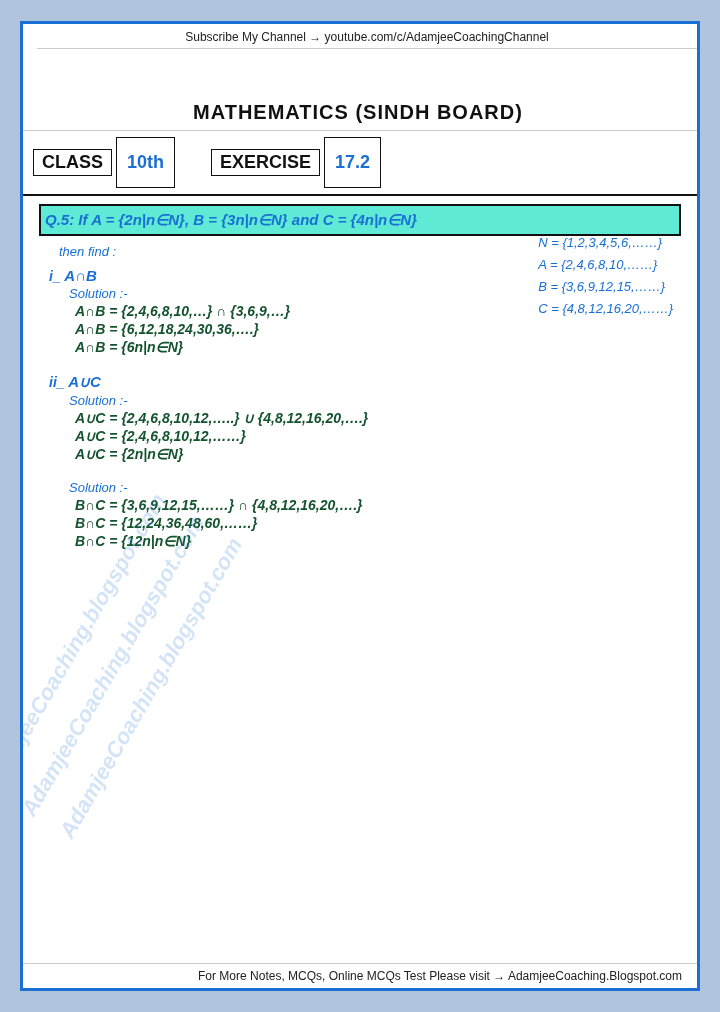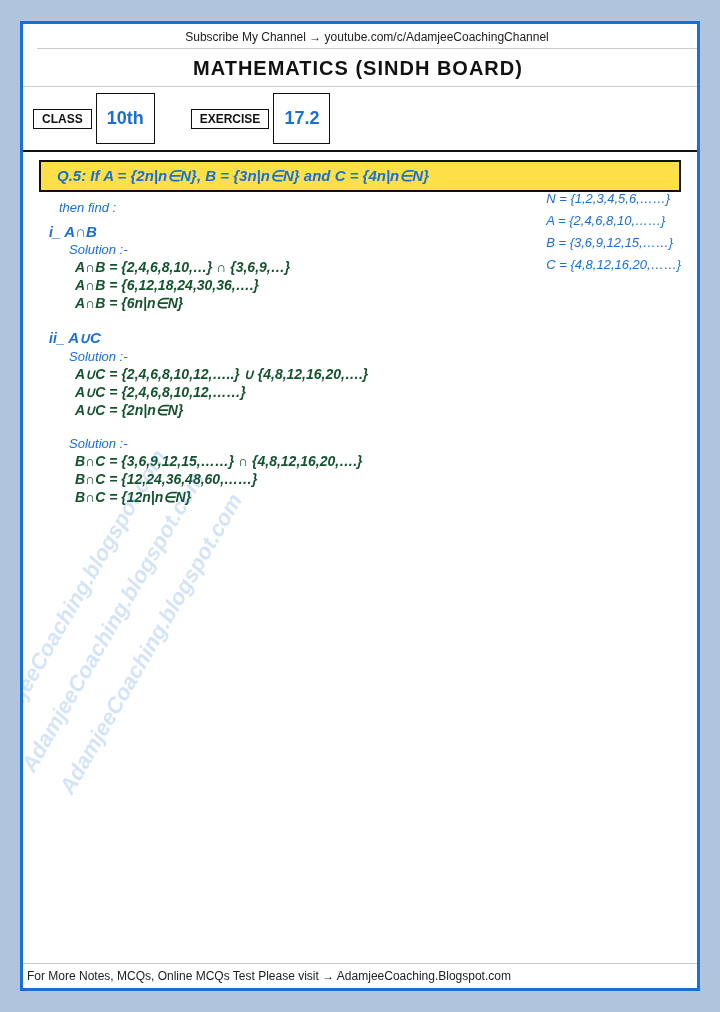--- a/index.html
+++ b/index.html
@@ -33,36 +33,37 @@
       margin-left: 14px;
     }
     .title-row {
       text-align: center;
       font-size: 20px;
       font-weight: bold;
       padding: 8px 8px 6px 4px;
       color: #111;
       letter-spacing: 1px;
       border-bottom: 1px solid #ccc;
+      margin-top: 44px;
     }
     .info-row {
       display: flex;
       flex-direction: row;
       align-items: center;
       padding: 6px 10px;
       border-bottom: 2px solid #111;
       gap: 0;
     }
     .info-cell {
       display: flex;
       align-items: center;
       gap: 4px;
     }
     .info-label {
-      font-size: 12px;
+      font-size: 18px;
       font-weight: bold;
       color: #111;
       border: 1px solid #111;
       padding: 2px 8px;
       background: white;
       text-align: center;
     }
     .info-value {
       font-size: 18px;
       font-weight: bold;
@@ -75,23 +76,23 @@
       width: 18px;
     }
     .content {
       flex: 1;
       padding: 8px 16px 8px 16px;
       position: relative;
       overflow: hidden;
     }
     .question-box {
       border: 2px solid #111;
-      padding: 5px 16px;
+      padding: 5px 4px;
       margin-bottom: 8px;
-      background: #fde047;
+      background: #5eead4;
     }
     .question-text {
       font-size: 15px;
       font-weight: bold;
       color: #1a6fd4;
       font-style: italic;
     }
     .sub-text {
       font-size: 13px;
       color: #1a6fd4;
@@ -150,24 +151,24 @@
     .watermark-text {
       font-size: 22px;
       font-weight: bold;
       color: #1a6fd4;
       transform: rotate(-60deg);
       white-space: nowrap;
       font-style: italic;
       line-height: 2;
     }
     .bottom-banner {
-      text-align: left;
+      text-align: right;
       font-size: 12px;
       color: #222;
-      padding: 5px 4px;
+      padding: 5px 15px;
       border-top: 1px solid #ccc;
       background: white;
     }
     .roman {
       font-size: 14px;
       font-weight: bold;
       color: #1a6fd4;
       font-style: italic;
     }
   </style>
@@ -202,21 +203,21 @@
     </div>
 
     <div class="question-box">
       <span class="question-text">
         <strong>Q.5:</strong> If A = {2n|n∈N}, B = {3n|n∈N} and C = {4n|n∈N}
       </span>
     </div>
 
     <div style="position:relative; margin-bottom: 6px;">
       <div class="sub-text">then find :</div>
-      <div class="right-info" style="position:absolute; right:0; top:-12px; font-size:13px; color:#1a6fd4; font-style:italic; line-height:1.7;">
+      <div class="right-info" style="position:absolute; right:8px; top:-12px; font-size:13px; color:#1a6fd4; font-style:italic; line-height:1.7;">
         <div>N = {1,2,3,4,5,6,……}</div>
         <div>A = {2,4,6,8,10,……}</div>
         <div>B = {3,6,9,12,15,……}</div>
         <div>C = {4,8,12,16,20,……}</div>
       </div>
     </div>
 
     <div class="section">
       <div class="section-title">
         <span class="roman">i_</span>

